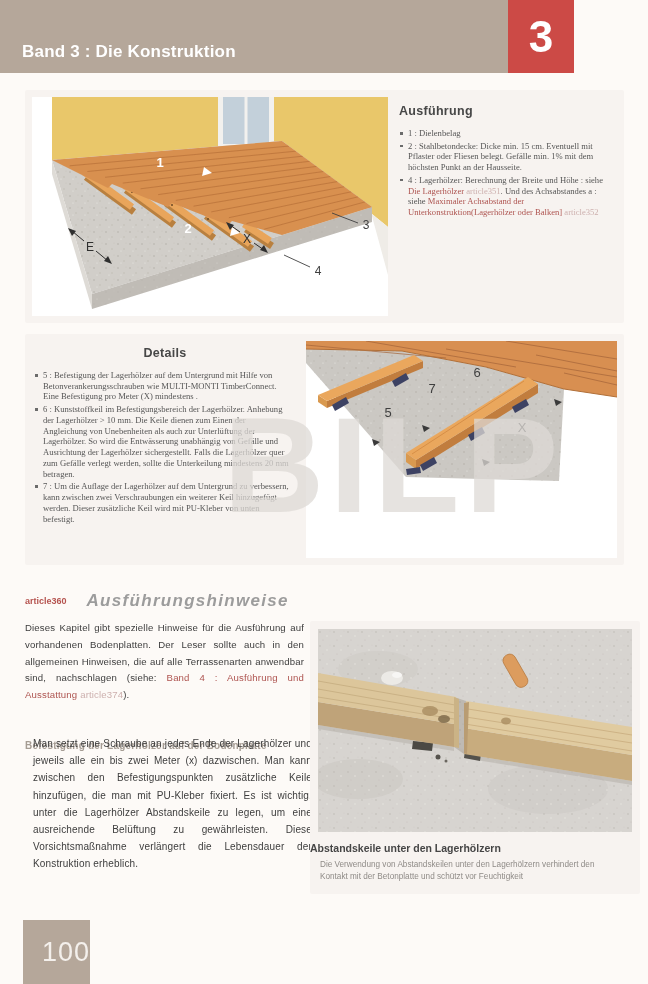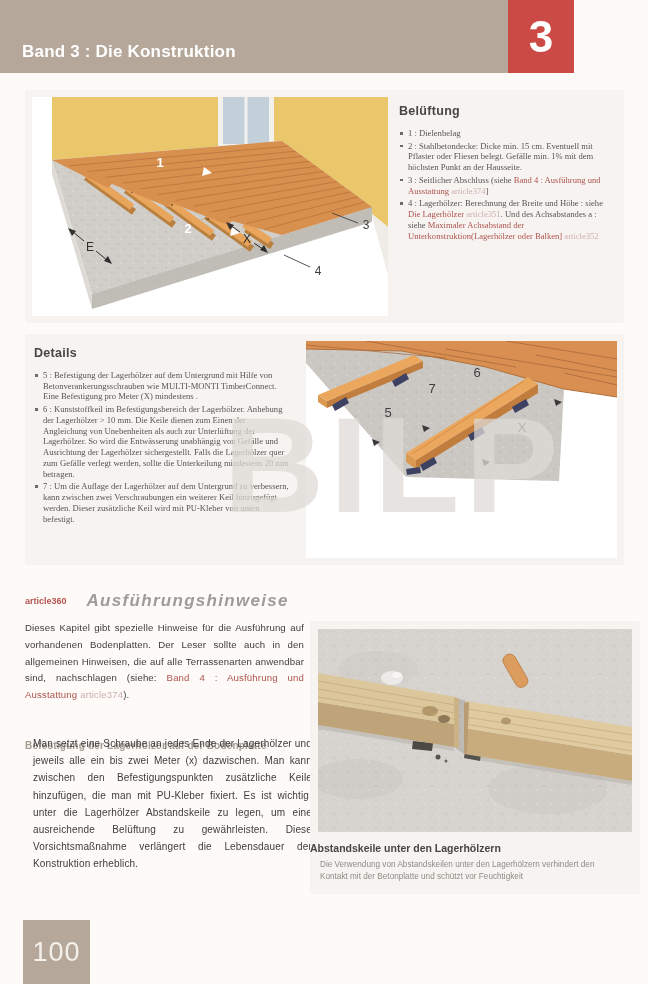--- a/index.html
+++ b/index.html
@@ -19,21 +19,21 @@
   .panel.photo-panel{left:310px;top:621px;width:330px;height:273px;}
 
   .fig{position:absolute;background:#fff;overflow:hidden;}
   .fig1{left:7px;top:7px;width:356px;height:219px;}
   .fig2{left:281px;top:7px;width:311px;height:217px;}
 
   .overview-text{position:absolute;left:374px;top:14px;width:218px;}
   .details-text{position:absolute;left:9px;top:12px;width:268px;}
 
   .panel-heading{font-size:12.5px;font-weight:bold;color:#474747;letter-spacing:0.3px;}
-  .panel-heading.right{text-align:left;padding-right:6px;}
+  .panel-heading.right{text-align:center;padding-right:6px;}
 
   ul.ref-list{list-style:none;margin:10px 12px 0 0;padding:0;font-size:8.6px;line-height:1.25;color:#565656;font-family:Liberation Serif, serif;}
   ul.ref-list li{position:relative;padding-left:9px;margin-bottom:2px;}
   ul.ref-list li::before{content:"";position:absolute;left:1px;top:4px;width:2.5px;height:2.5px;background:#6b6b6b;}
 
   .seg-n{color:inherit;}
   .seg-link{color:#ae5450;}
   .seg-ref{color:#cdb0ae;}
 
   
@@ -47,21 +47,21 @@
   .intro-para{position:absolute;left:25px;top:620px;width:279px;margin:0;font-size:9.6px;line-height:1.75;text-align:justify;color:#3d3d3d;letter-spacing:0.15px;}
   .sub-heading{position:absolute;left:25px;top:740px;margin:0;font-size:10px;font-weight:bold;color:#a59c93;letter-spacing:0.2px;}
   .body-para{position:absolute;left:25px;top:727px;width:279px;margin:8px;font-size:10px;line-height:1.72;text-align:justify;color:#3d3d3d;letter-spacing:0.15px;}
 
   
   .photo{position:absolute;left:8px;top:8px;width:314px;height:203px;overflow:hidden;}
   .photo-caption{position:absolute;left:0;top:221px;width:100%;font-size:10.5px;font-weight:bold;color:#454545;}
   .photo-desc{position:absolute;left:10px;top:238px;width:304px;font-size:8.2px;line-height:1.45;color:#8f8b87;}
 
   
-  .page-number-box{position:absolute;left:23px;top:920px;width:67px;height:64px;background:#b5a79a;display:flex;align-items:center;justify-content:center;}
+  .page-number-box{position:absolute;left:23px;top:920px;width:67px;height:64px;background:#b5a79a;display:flex;align-items:center;justify-content:flex-end;}
   .page-number-box span{color:#f4f0ec;font-size:27px;letter-spacing:1px;}
   .footer-copy{position:absolute;right:82px;top:935px;text-align:right;font-size:7.3px;line-height:1.6;color:#c7bfb8;}
 
   svg text{font-family:"Liberation Sans",sans-serif;}
 </style>
 </head>
 <body>
 
 <div class="page">
 
@@ -149,25 +149,24 @@
           <text x="58" y="154" font-size="12" fill="#2f2f2f" text-anchor="middle">E</text>
           <line x1="198" y1="128" x2="208" y2="135" stroke="#2f2f2f" stroke-width="1"></line>
           <line x1="222" y1="146" x2="232" y2="153" stroke="#2f2f2f" stroke-width="1"></line>
           <polygon points="194,125 202,128 198,133" fill="#2f2f2f"></polygon>
           <polygon points="236,156 228,153 232,148" fill="#2f2f2f"></polygon>
           <text x="215" y="146" font-size="12" fill="#2f2f2f" text-anchor="middle">X</text>
         </g>
       </svg>
     </div>
     <div class="overview-text">
-      <div class="panel-heading">Belüftung</div>
+      <div class="panel-heading">Ausführung</div>
       <ul class="ref-list">
           <li><span class="seg-n">1 : Dielenbelag</span></li>
           <li><span class="seg-n">2 : Stahlbetondecke: Dicke min. 15 cm. Eventuell mit Pflaster oder Fliesen belegt. Gefälle min. 1% mit dem höchsten Punkt an der Hausseite.</span></li>
-          <li><span class="seg-n">3 : Seitlicher Abschluss (siehe </span><span class="seg-link">Band 4 : Ausführung und Ausstattung</span><span class="seg-n"> </span><span class="seg-ref">article374</span><span class="seg-n">]</span></li>
           <li><span class="seg-n">4 : Lagerhölzer: Berechnung der Breite und Höhe : siehe </span><span class="seg-link">Die Lagerhölzer</span><span class="seg-n"> </span><span class="seg-ref">article351</span><span class="seg-n">. Und des Achsabstandes a : siehe </span><span class="seg-link">Maximaler Achsabstand der Unterkonstruktion(Lagerhölzer oder Balken]</span><span class="seg-n"> </span><span class="seg-ref">article352</span></li>
         </ul>
     </div>
   </section>
 
   <section class="panel details">
     <div class="details-text">
       <div class="panel-heading right">Details</div>
       <ul class="ref-list">
           <li><span class="seg-n">5 : Befestigung der Lagerhölzer auf dem Untergrund mit Hilfe von Betonverankerungsschrauben wie MULTI-MONTI TimberConnect. Eine Befestigung pro Meter (X) mindestens .</span></li>

